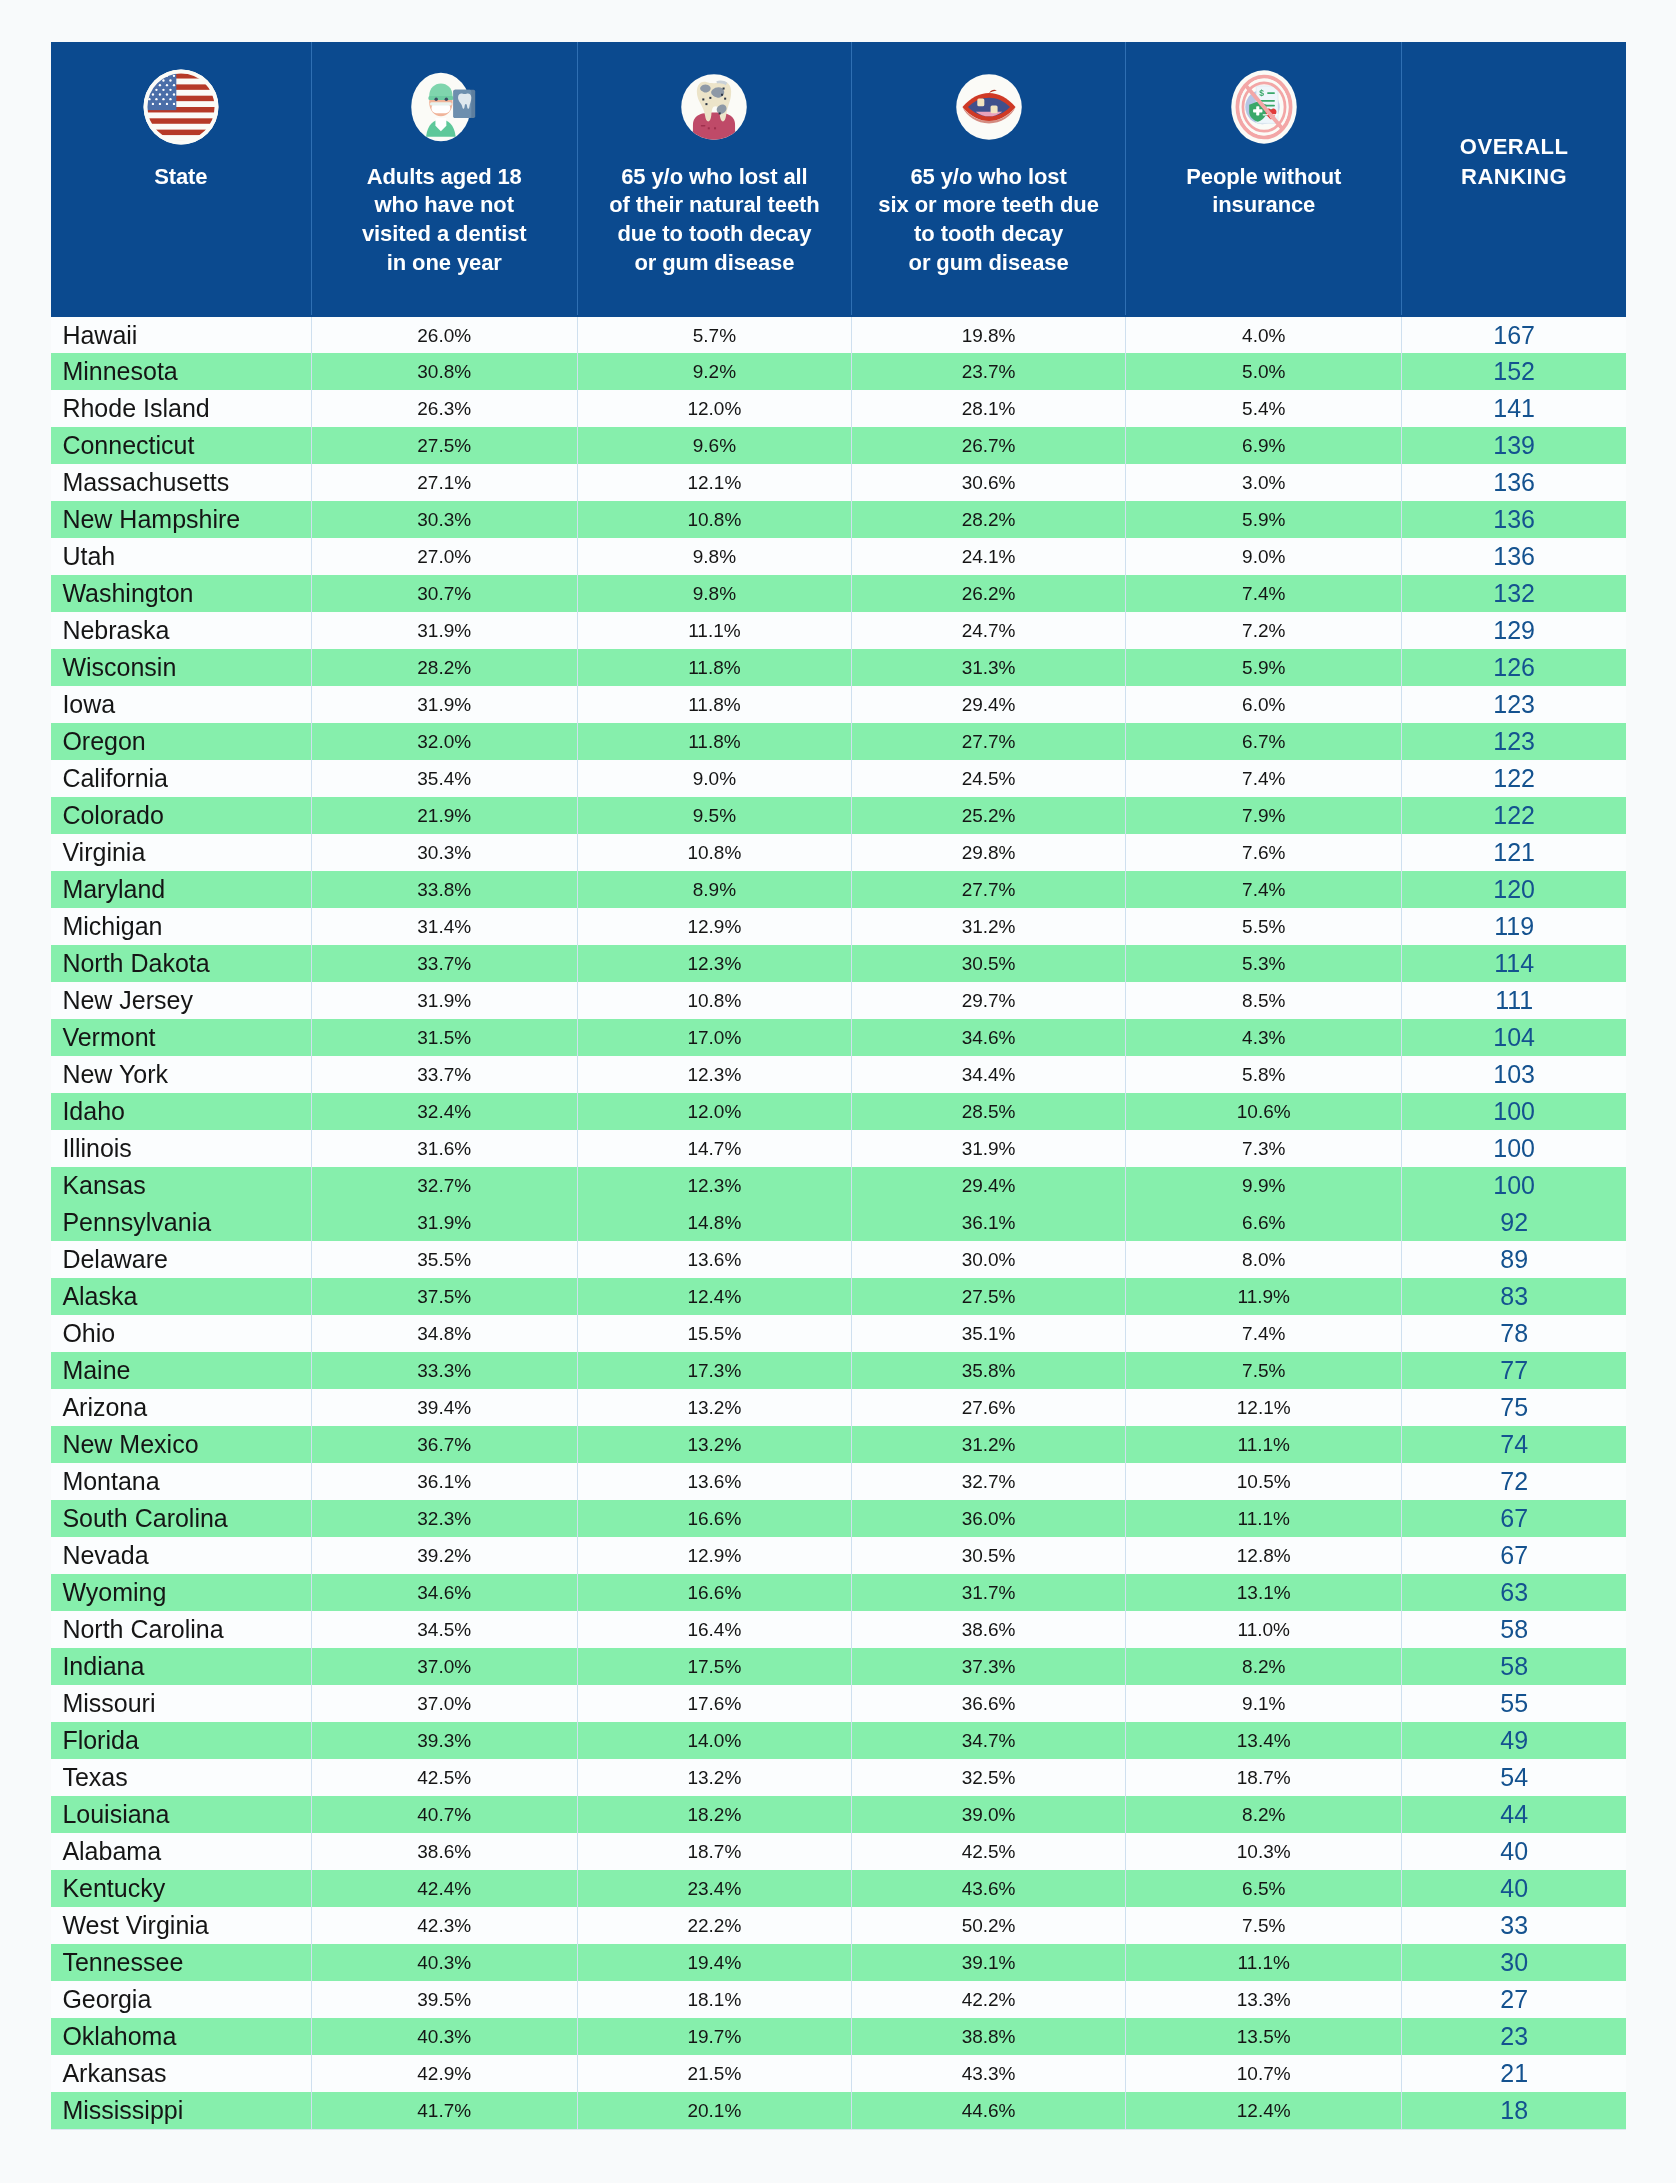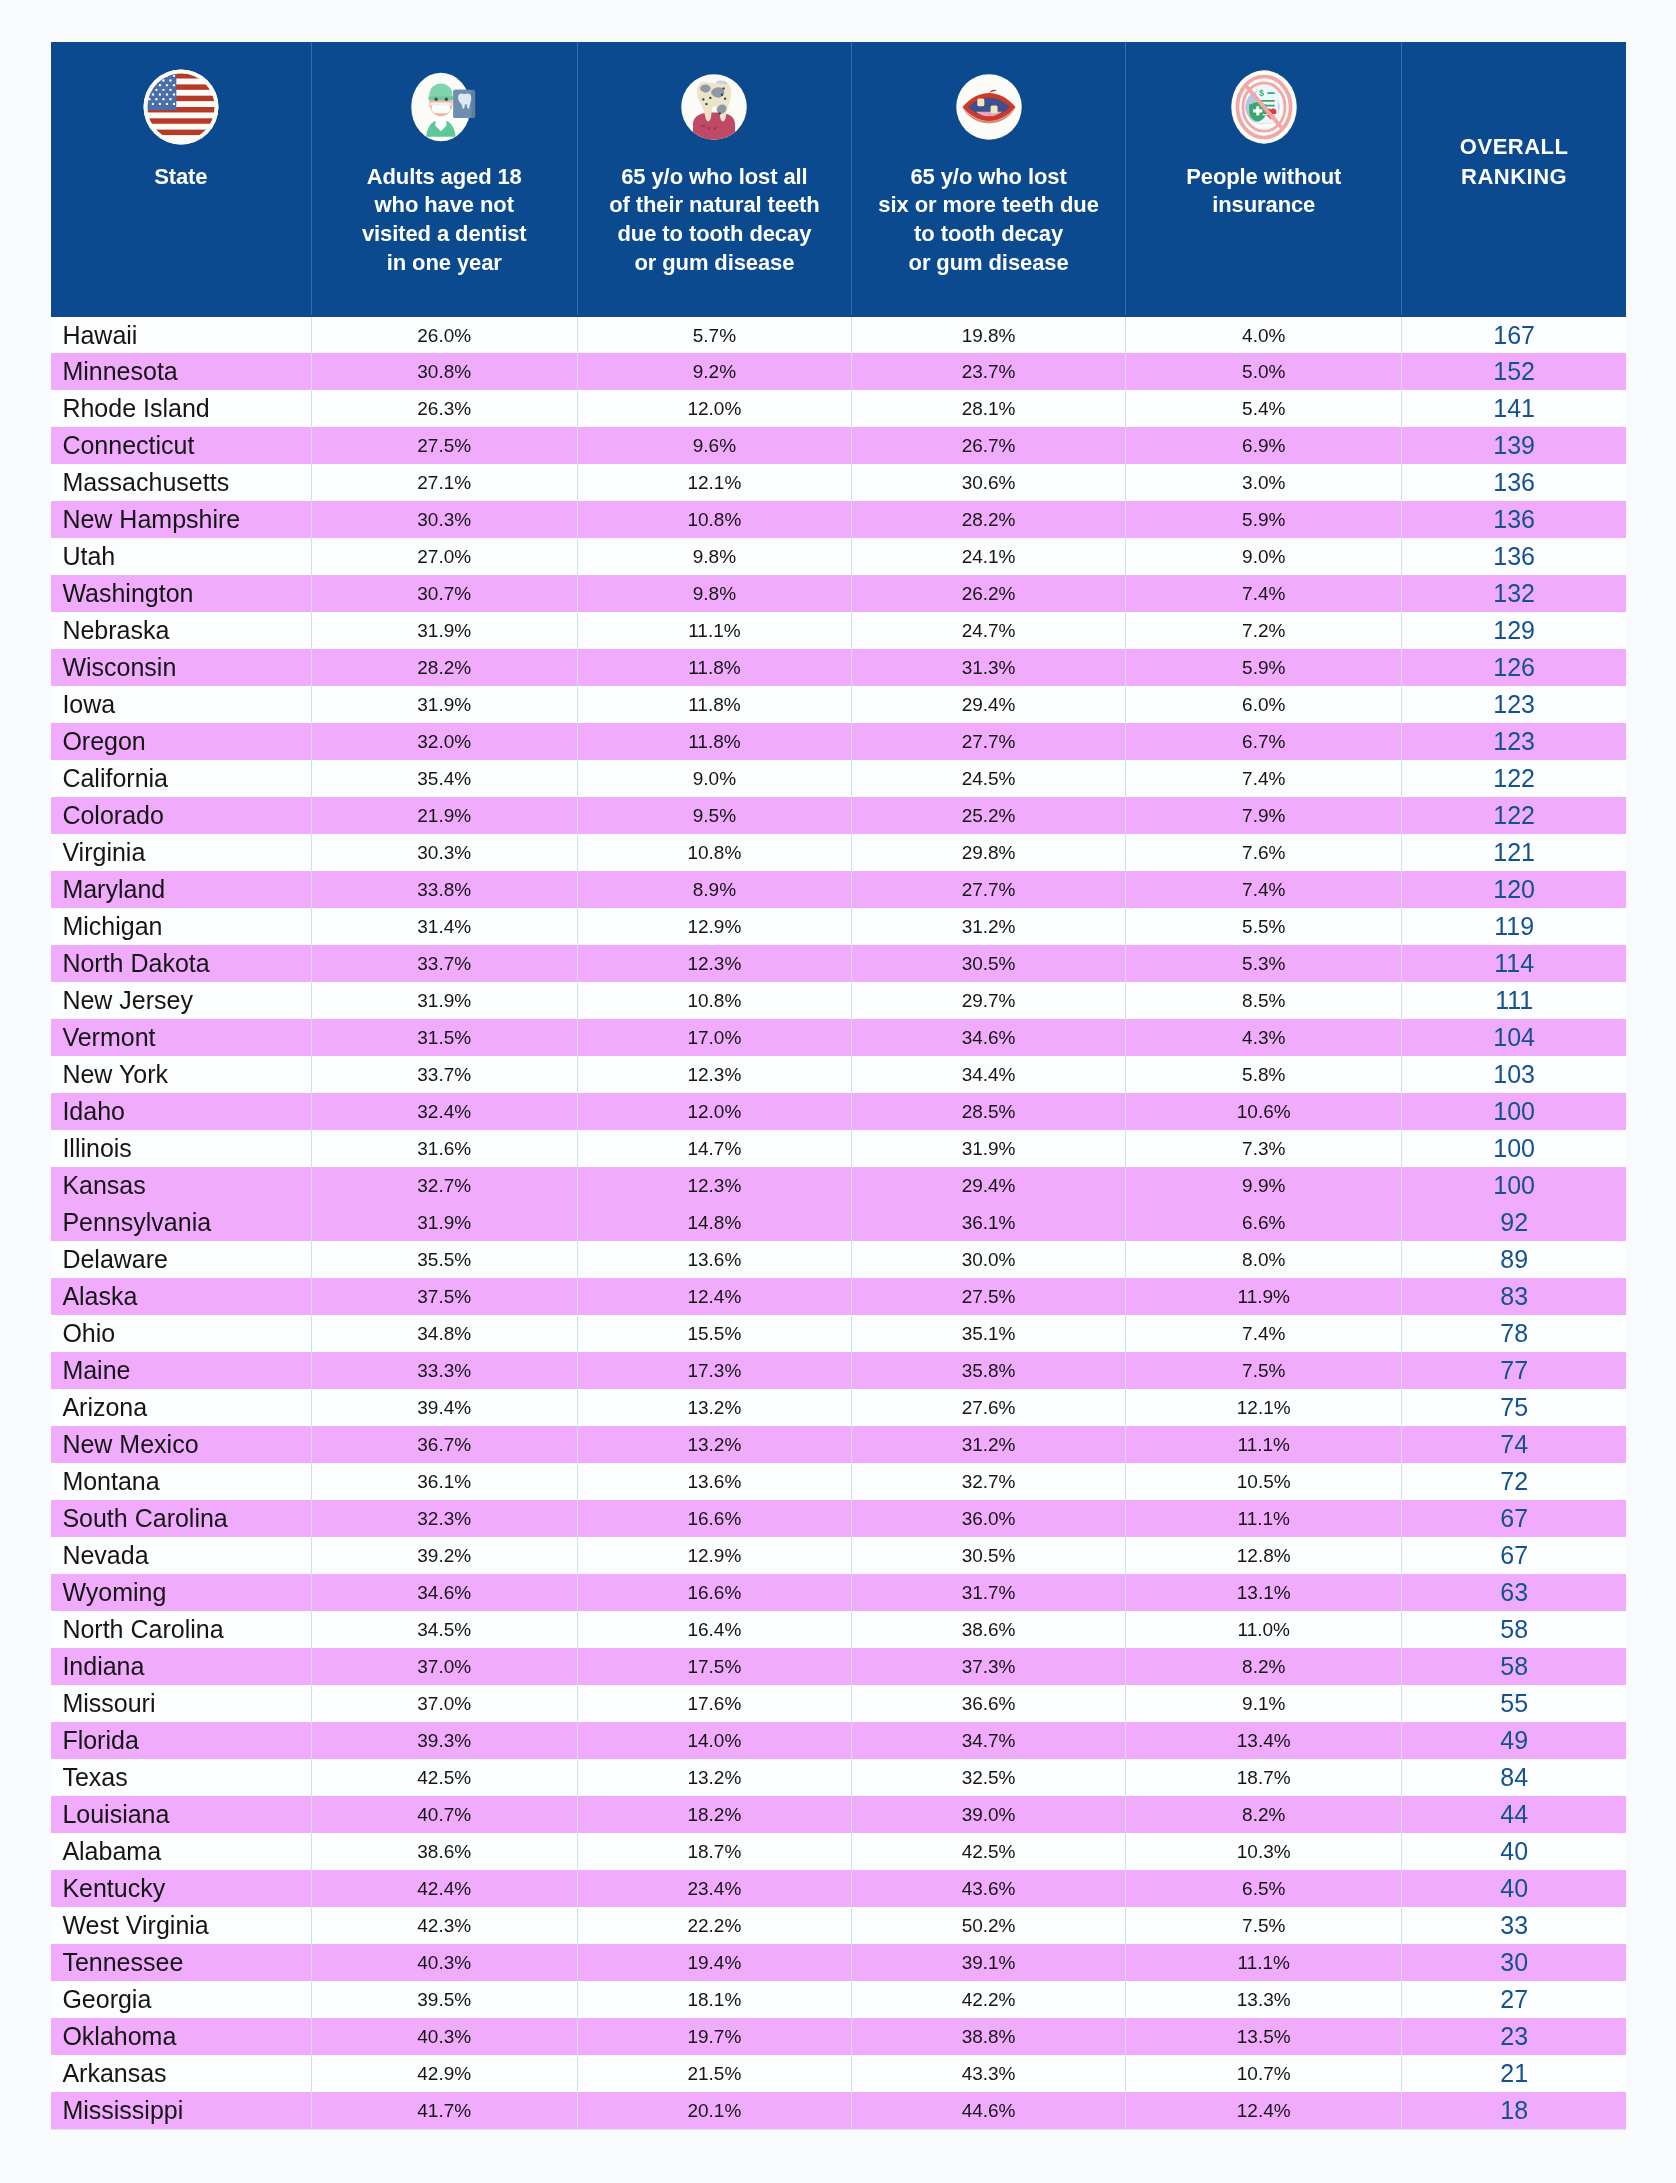--- a/index.html
+++ b/index.html
@@ -67,21 +67,21 @@
   col.c-state { width: 260px; }
   col.c-a     { width: 266px; }
   col.c-b     { width: 274px; }
   col.c-c     { width: 274px; }
   col.c-d     { width: 276px; }
   col.c-rank  { width: 224px; }
 
   
   tbody tr { height: 37px; }
   tbody tr.even { background: #fbfdfe; }
-  tbody tr.odd  { background: #f0abfc; border-radius: 13px; }
+  tbody tr.odd  { background: #86efac; border-radius: 13px; }
   tbody td {
     border-right: 0.9px solid #cfe0ef;
     font-size: 19px;
     color: #151515;
     text-align: center;
     vertical-align: middle;
     padding: 0;
     line-height: 1;
   }
   tbody td:last-child { border-right: none; }
@@ -614,21 +614,21 @@
           <td>34.7%</td>
           <td>13.4%</td>
           <td class="rank-cell">49</td>
         </tr>
         <tr class="even">
           <td class="state-cell">Texas</td>
           <td>42.5%</td>
           <td>13.2%</td>
           <td>32.5%</td>
           <td>18.7%</td>
-          <td class="rank-cell">84</td>
+          <td class="rank-cell">54</td>
         </tr>
         <tr class="odd">
           <td class="state-cell">Louisiana</td>
           <td>40.7%</td>
           <td>18.2%</td>
           <td>39.0%</td>
           <td>8.2%</td>
           <td class="rank-cell">44</td>
         </tr>
         <tr class="even">

